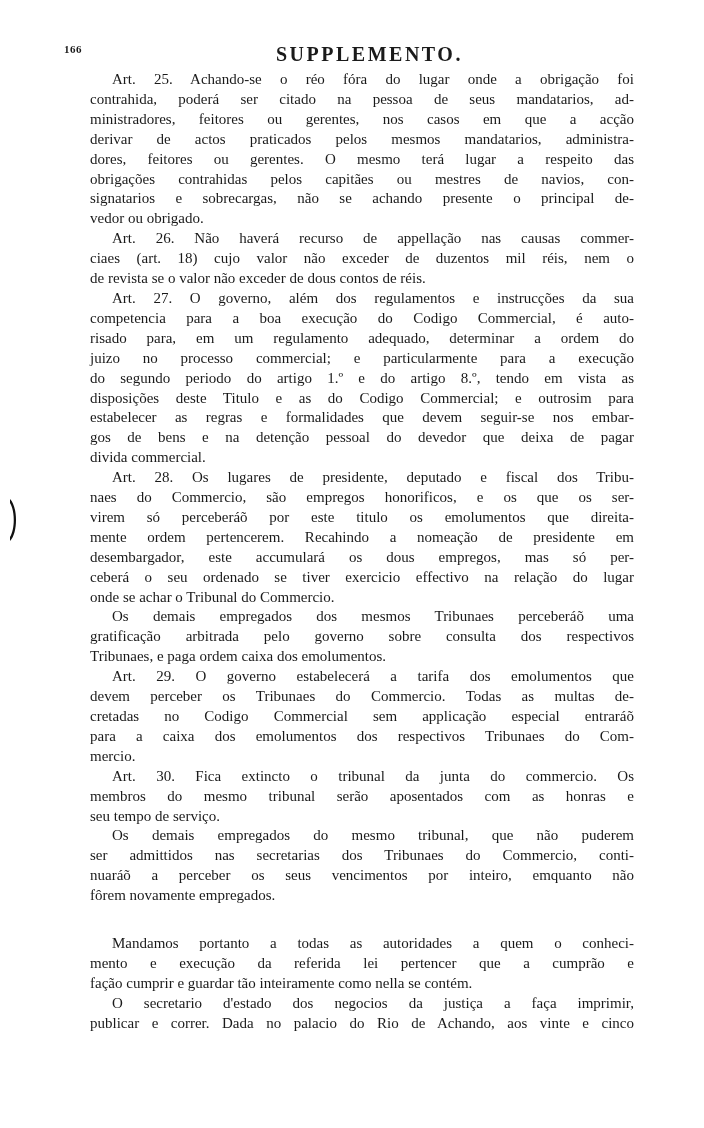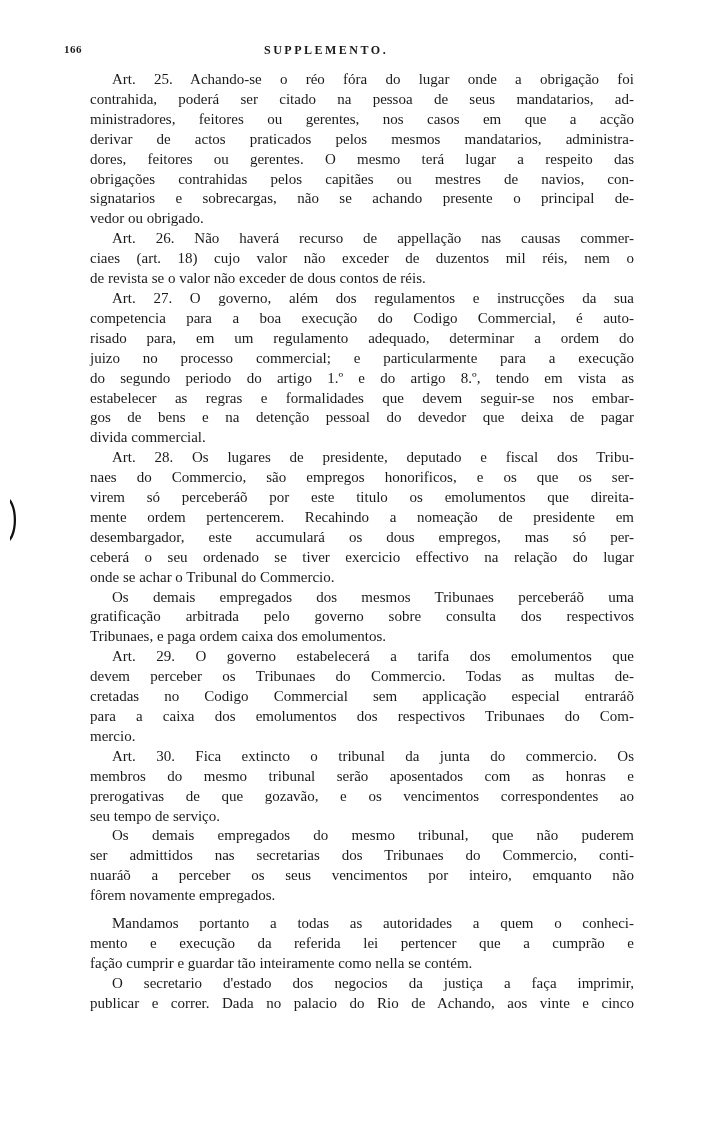--- a/index.html
+++ b/index.html
@@ -31,42 +31,42 @@
     .page-number {
       position: absolute;
       left: -4px;
       top: 0;
       font-weight: bold;
       font-size: 11px;
       letter-spacing: 0.5px;
     }
     .running-head {
       position: absolute;
-      left: 196px;
+      left: 208px;
       top: 0;
       font-weight: bold;
-      font-size: 12px;
+      font-size: 20px;
       letter-spacing: 2.5px;
     }
     .body-text {
       position: absolute;
       top: 70px;
       left: 0;
       width: 566px;
       font-size: 15px;
       line-height: 19.9px;
       text-align: justify;
     }
     .para {
       margin: 0;
       text-indent: 22px;
       hyphens: manual;
     }
     .para.gap {
-      margin-top: 8px;
+      margin-top: 28px;
     }
     .line {
       display: block;
       text-align: justify;
       text-align-last: justify;
       white-space: nowrap;
     }
     .line.last {
       text-align-last: left;
     }
@@ -105,20 +105,21 @@
         <span class="line indent">Art. 26. Não haverá recurso de appellação nas causas commer-</span>
         <span class="line">ciaes (art. 18) cujo valor não exceder de duzentos mil réis, nem o</span>
         <span class="line last">de revista se o valor não exceder de dous contos de réis.</span>
       </div>
       <div class="para">
         <span class="line indent">Art. 27. O governo, além dos regulamentos e instrucções da sua</span>
         <span class="line">competencia para a boa execução do Codigo Commercial, é auto-</span>
         <span class="line">risado para, em um regulamento adequado, determinar a ordem do</span>
         <span class="line">juizo no processo commercial; e particularmente para a execução</span>
         <span class="line">do segundo periodo do artigo 1.º e do artigo 8.º, tendo em vista as</span>
+        <span class="line">disposições deste Titulo e as do Codigo Commercial; e outrosim para</span>
         <span class="line">estabelecer as regras e formalidades que devem seguir-se nos embar-</span>
         <span class="line">gos de bens e na detenção pessoal do devedor que deixa de pagar</span>
         <span class="line last">divida commercial.</span>
       </div>
       <div class="para">
         <span class="line indent">Art. 28. Os lugares de presidente, deputado e fiscal dos Tribu-</span>
         <span class="line">naes do Commercio, são empregos honorificos, e os que os ser-</span>
         <span class="line">virem só perceberáõ por este titulo os emolumentos que direita-</span>
         <span class="line">mente ordem pertencerem. Recahindo a nomeação de presidente em</span>
         <span class="line">desembargador, este accumulará os dous empregos, mas só per-</span>
@@ -133,21 +134,20 @@
       <div class="para">
         <span class="line indent">Art. 29. O governo estabelecerá a tarifa dos emolumentos que</span>
         <span class="line">devem perceber os Tribunaes do Commercio. Todas as multas de-</span>
         <span class="line">cretadas no Codigo Commercial sem applicação especial entraráõ</span>
         <span class="line">para a caixa dos emolumentos dos respectivos Tribunaes do Com-</span>
         <span class="line last">mercio.</span>
       </div>
       <div class="para">
         <span class="line indent">Art. 30. Fica extincto o tribunal da junta do commercio. Os</span>
         <span class="line">membros do mesmo tribunal serão aposentados com as honras e</span>
-        <span class="line">prerogativas de que gozavão, e os vencimentos correspondentes ao</span>
         <span class="line last">seu tempo de serviço.</span>
       </div>
       <div class="para">
         <span class="line indent">Os demais empregados do mesmo tribunal, que não puderem</span>
         <span class="line">ser admittidos nas secretarias dos Tribunaes do Commercio, conti-</span>
         <span class="line">nuaráõ a perceber os seus vencimentos por inteiro, emquanto não</span>
         <span class="line last">fôrem novamente empregados.</span>
       </div>
       <div class="para gap">
         <span class="line indent">Mandamos portanto a todas as autoridades a quem o conheci-</span>

